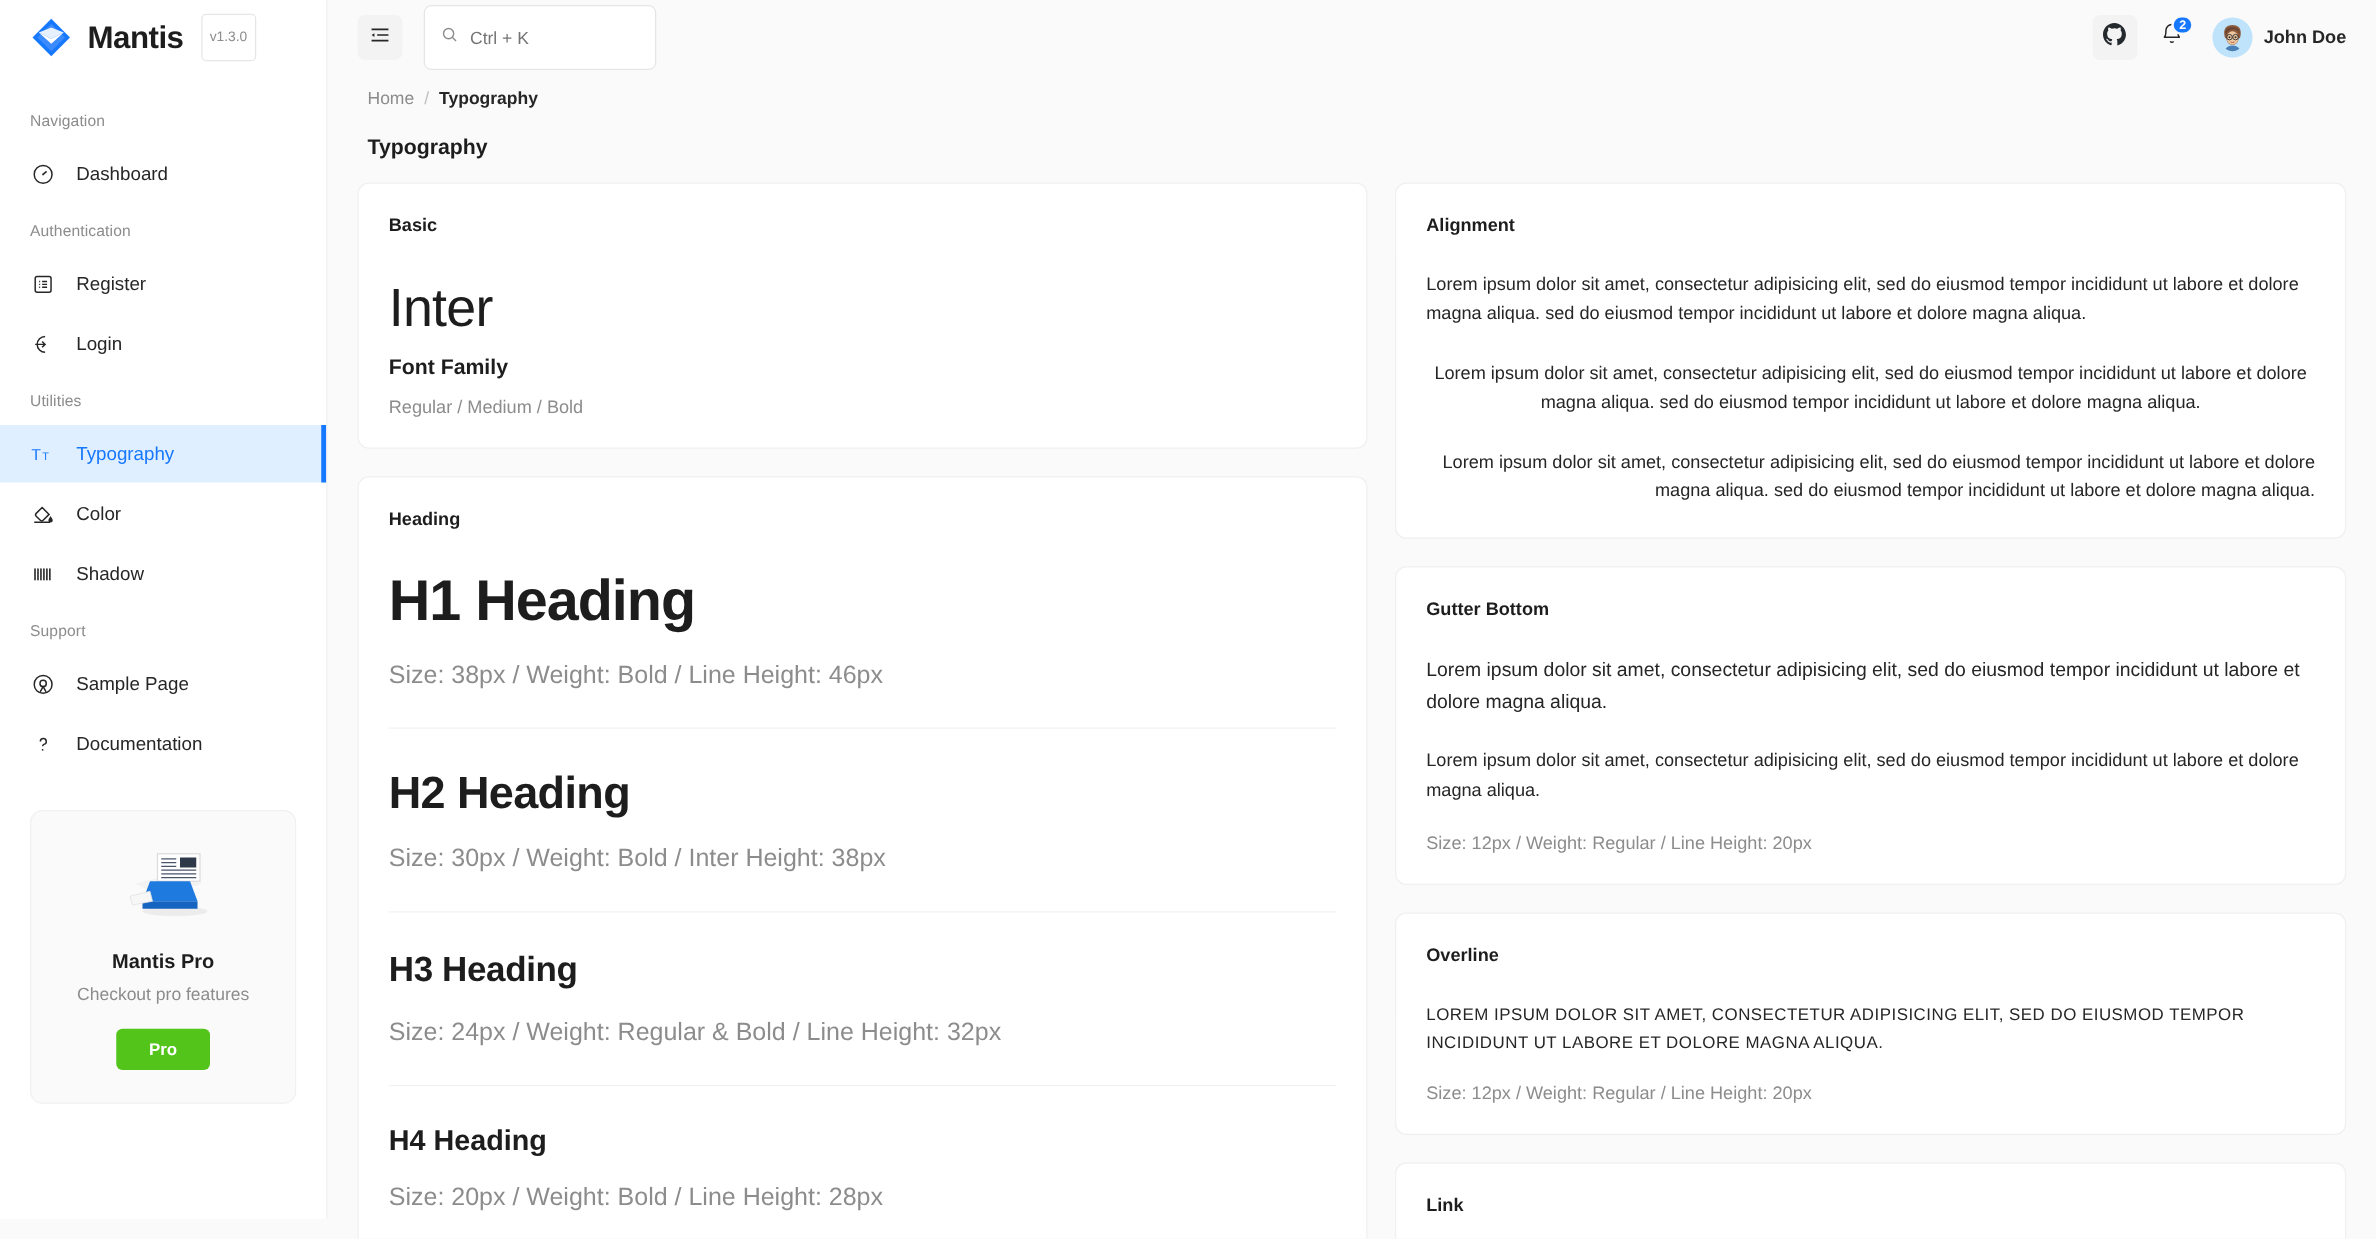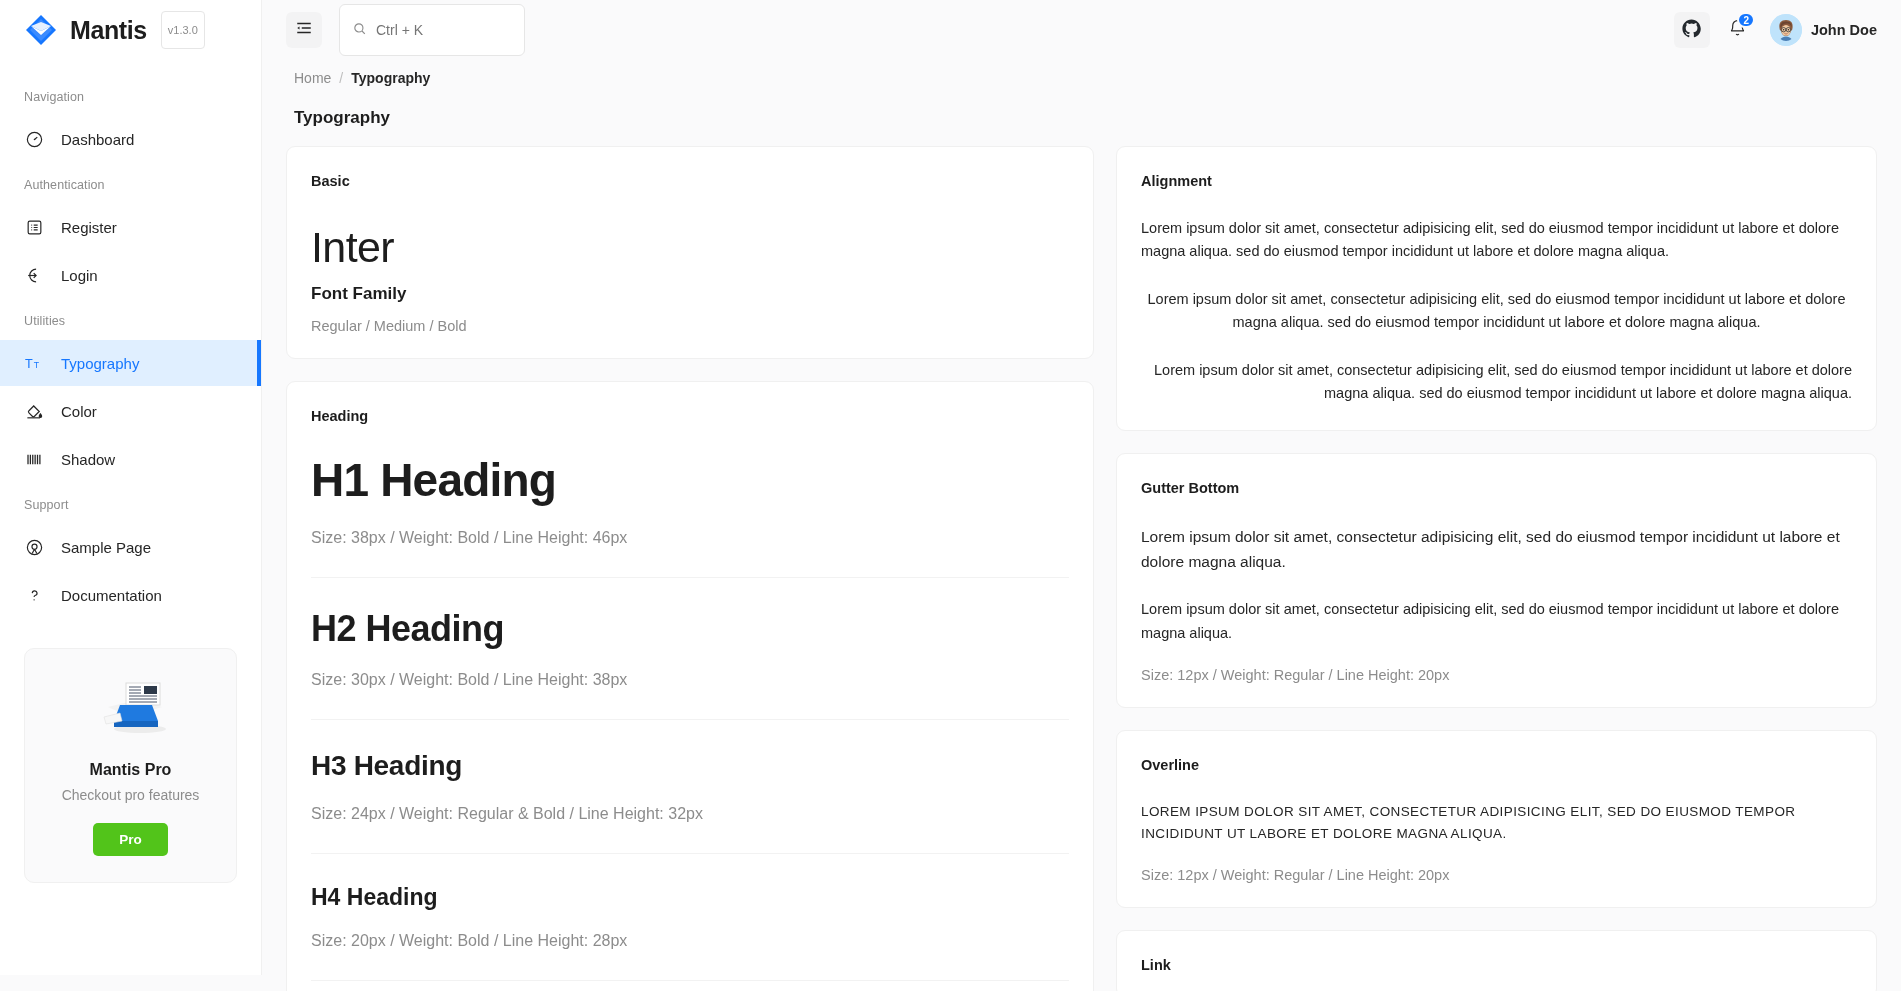--- a/index.html
+++ b/index.html
@@ -118,21 +118,21 @@
   .font-weights { font-size: 14.5px; color: #8c8c8c; margin-top: 14px; }
 
   
   .hrow { padding: 30px 0 0; }
   .hrow + .hrow { border-top: 1px solid #f2f2f2; margin-top: 26px; }
   .h-sample { color: #1d1d1d; line-height: 1.15; }
   .h1s { font-size: 46px; font-weight: bold; letter-spacing: -0.8px; }
   .h2s { font-size: 36px; font-weight: bold; letter-spacing: -0.5px; }
   .h3s { font-size: 28px; font-weight: bold; letter-spacing: -0.3px; }
   .h4s { font-size: 23px; font-weight: bold; }
-  .h-meta { font-size: 16px; color: #8c8c8c; margin-top: 22px; padding-bottom: 4px; }
+  .h-meta { font-size: 20px; color: #8c8c8c; margin-top: 22px; padding-bottom: 4px; }
 
   
   .para { font-size: 14.5px; color: #262626; line-height: 1.62; }
   .para.center { text-align: center; }
   .para.right { text-align: right; }
   .mt28 { margin-top: 28px; }
   .mt24 { margin-top: 24px; }
   .meta { font-size: 14.5px; color: #8c8c8c; margin-top: 22px; }
   .overline-text {
     font-size: 13.5px; color: #262626; letter-spacing: .4px; line-height: 1.62; text-transform: uppercase;
@@ -359,21 +359,21 @@
 
           <section class="card">
             <div class="card-title">Heading</div>
 
             <div class="hrow">
               <div class="h-sample h1s">H1 Heading</div>
               <div class="h-meta">Size: 38px  /  Weight: Bold  /  Line Height: 46px</div>
             </div>
             <div class="hrow">
               <div class="h-sample h2s">H2 Heading</div>
-              <div class="h-meta">Size: 30px  /  Weight: Bold  /  Line Height: 38px</div>
+              <div class="h-meta">Size: 30px  /  Weight: Bold  /  Inter Height: 38px</div>
             </div>
             <div class="hrow">
               <div class="h-sample h3s">H3 Heading</div>
               <div class="h-meta">Size: 24px  /  Weight: Regular &amp; Bold  /  Line Height: 32px</div>
             </div>
             <div class="hrow">
               <div class="h-sample h4s">H4 Heading</div>
               <div class="h-meta">Size: 20px  /  Weight: Bold  /  Line Height: 28px</div>
             </div>
             <div class="hrow">

